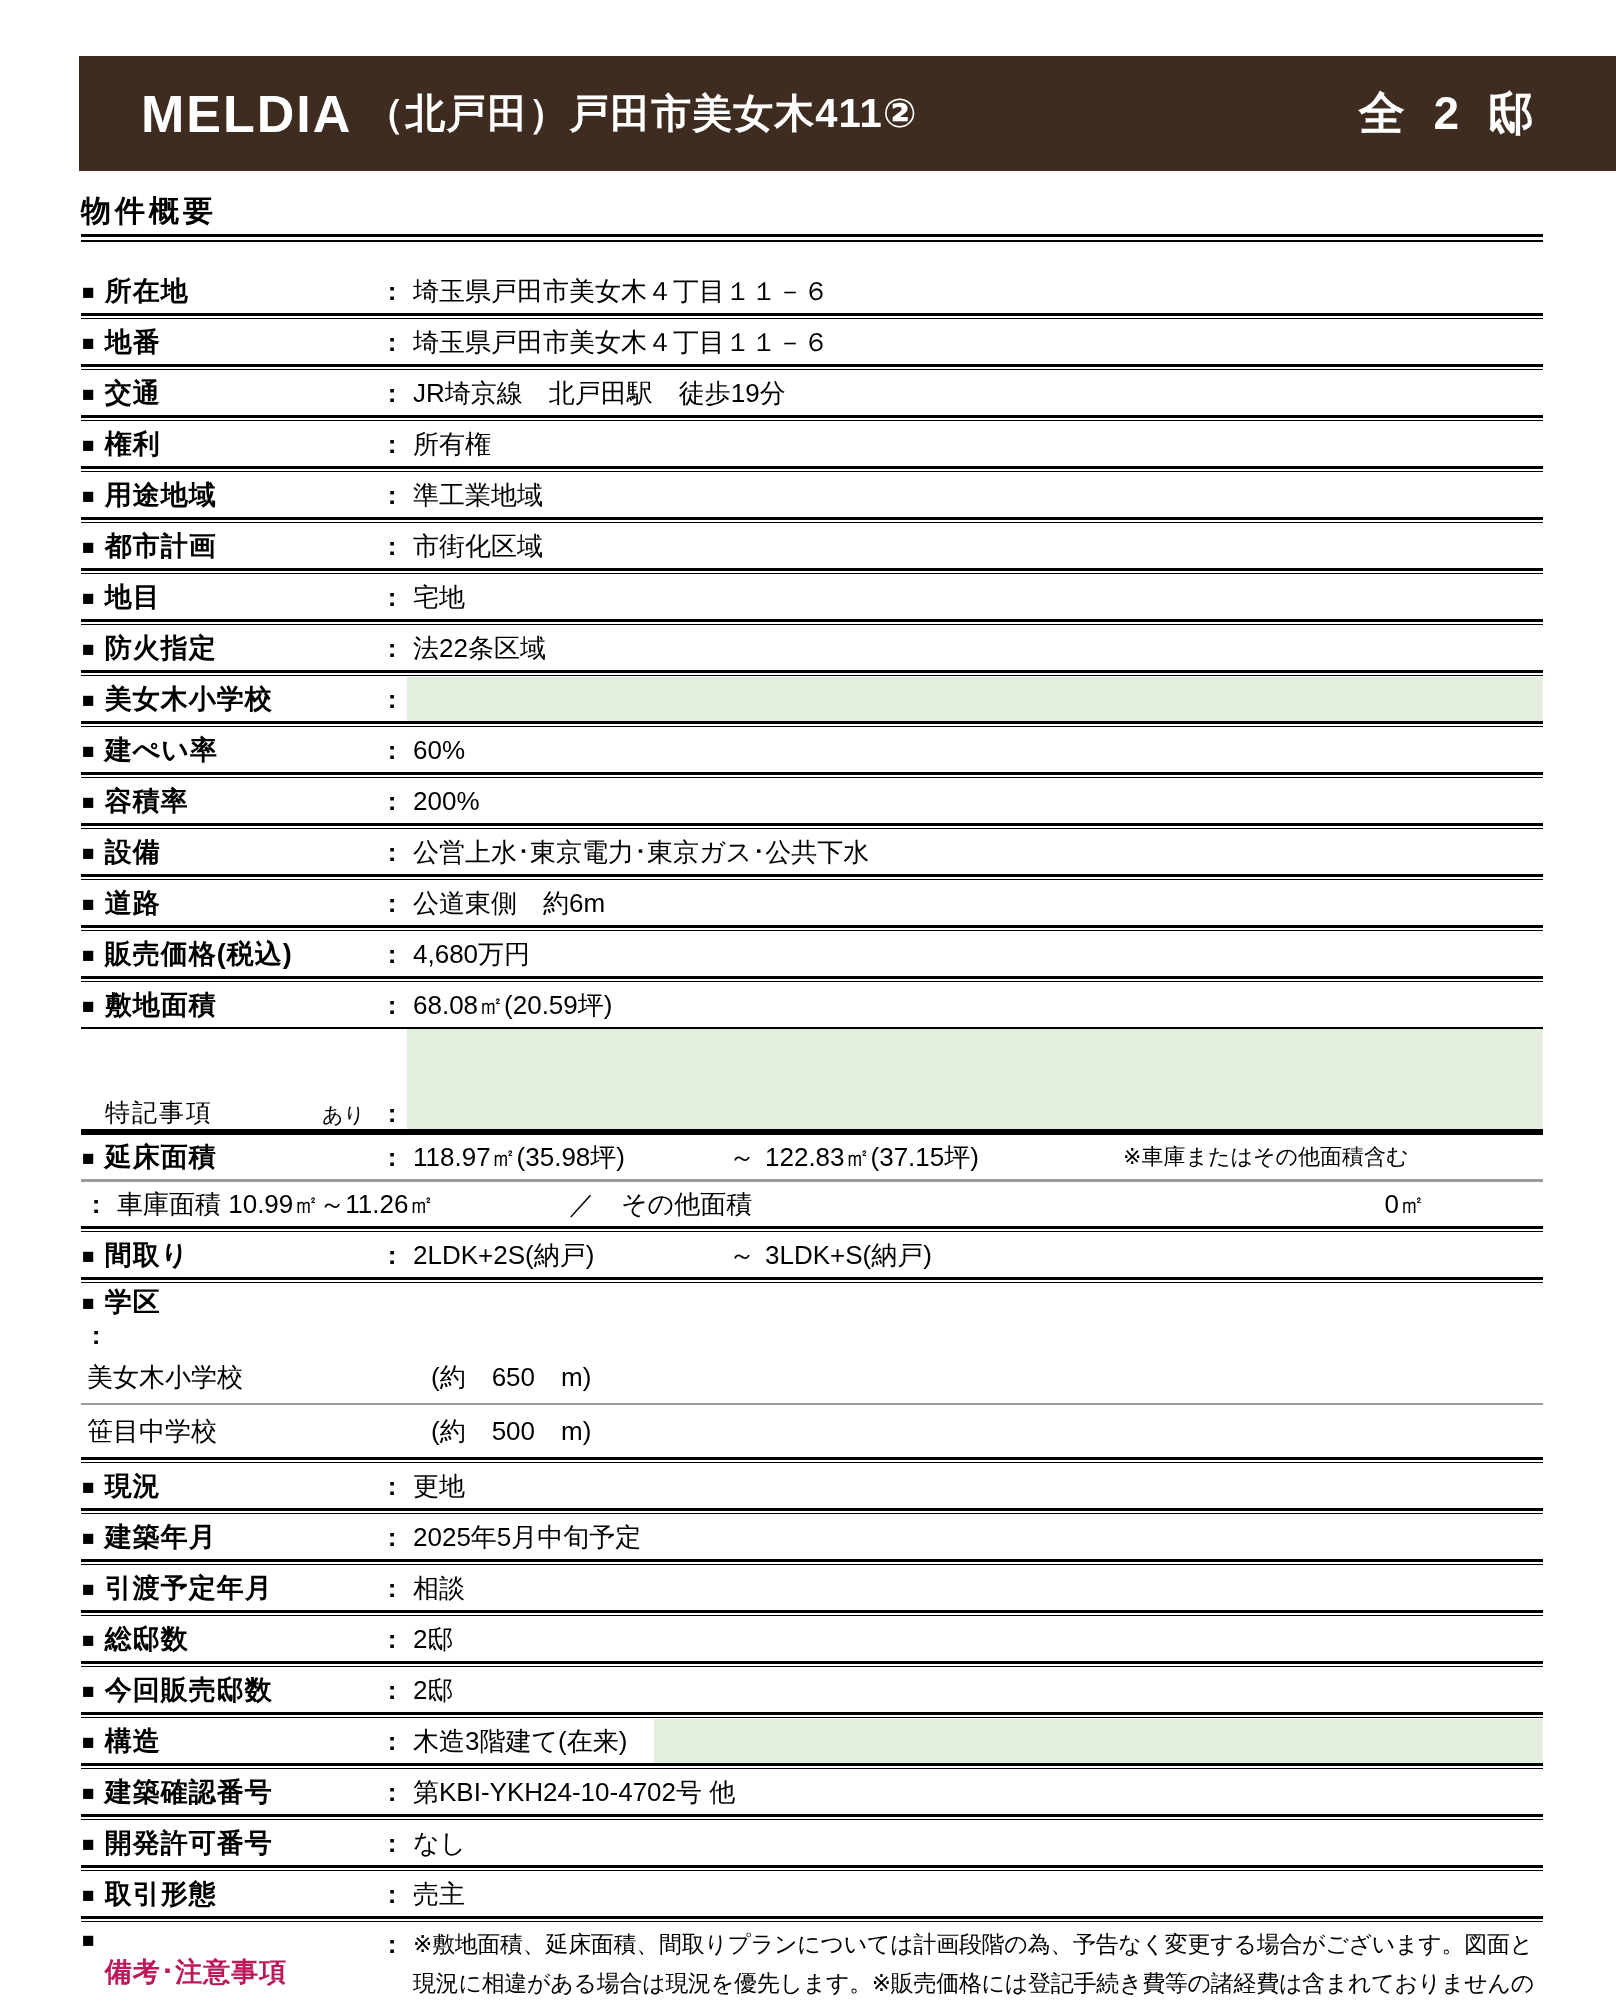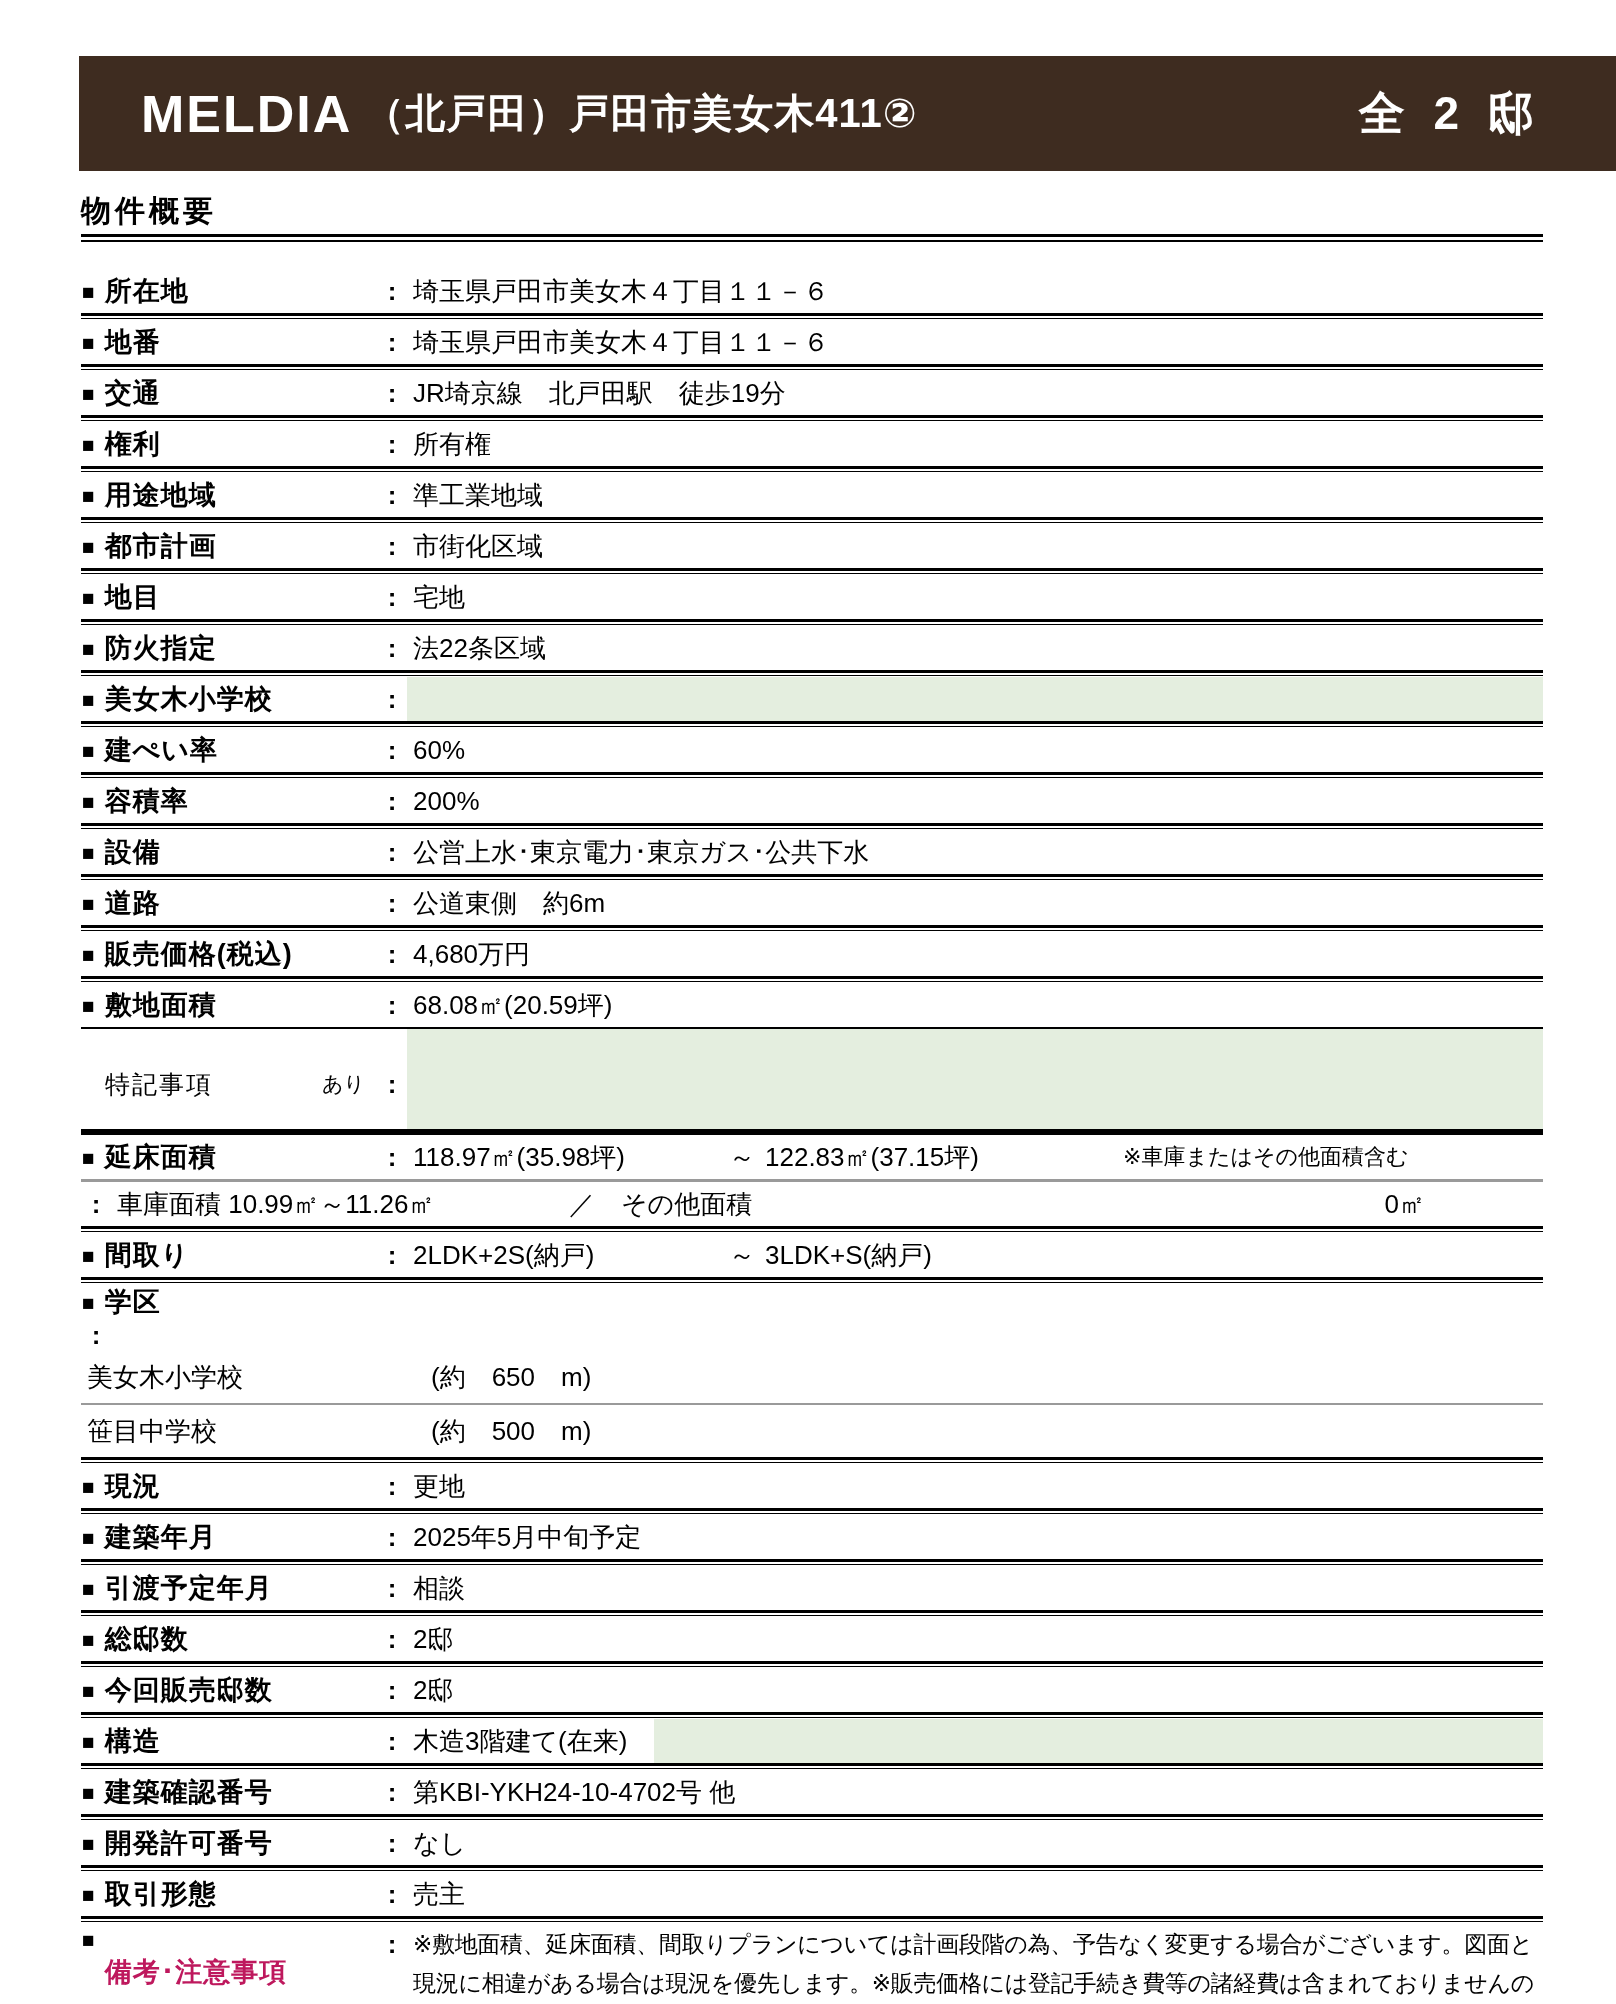--- a/index.html
+++ b/index.html
@@ -35,21 +35,21 @@
   .cell-value{flex:1;display:flex;align-items:center;font-size:26px;padding-left:6px;}
   .v1{width:306px;flex:none;}
   .v1w{width:452px;flex:none;}
   .tilde{width:46px;flex:none;text-align:center;}
   .v2{width:330px;flex:none;}
   .note-small{font-size:22px;margin-left:28px;}
   .v3{margin-left:auto;margin-right:118px;}
   
   .row.green .cell-value,.row.tokki .cell-value{background:#E4EEDF;}
   .row.tokki{height:100px;}
-  .row.tokki .cell-label,.row.tokki .cell-colon{align-items:center;padding-top:10px;}
+  .row.tokki .cell-label,.row.tokki .cell-colon{align-items:flex-end;padding-top:10px;}
   .schools{flex-direction:column;align-items:stretch;padding-left:0;}
   .subrow{height:52px;display:flex;align-items:center;padding-left:6px;}
   .sub-name{width:344px;flex:none;}
   .gakku-divider{height:2px;background:#9a9a9a;}
   .green-fill{position:absolute;left:573px;right:0;top:0;bottom:0;background:#E4EEDF;}
   .row.kouzou .cell-value{position:relative;z-index:1;background:transparent;}
   .row.bikou{min-height:112px;}
   .row.bikou .cell-label,.row.bikou .cell-colon{align-items:flex-start;padding-top:6px;}
   .row.bikou .cell-value{display:block;font-size:23px;line-height:39px;padding-top:2px;
     letter-spacing:-0.3px;}

